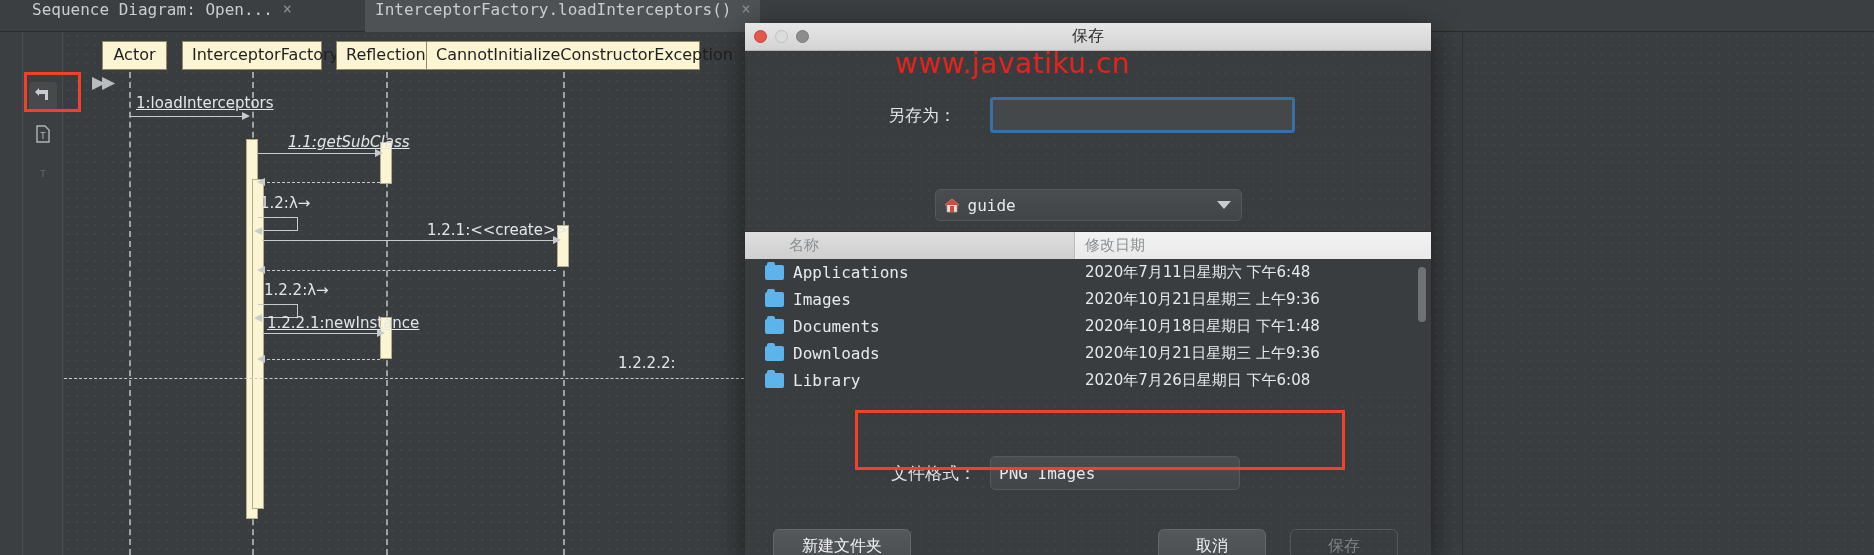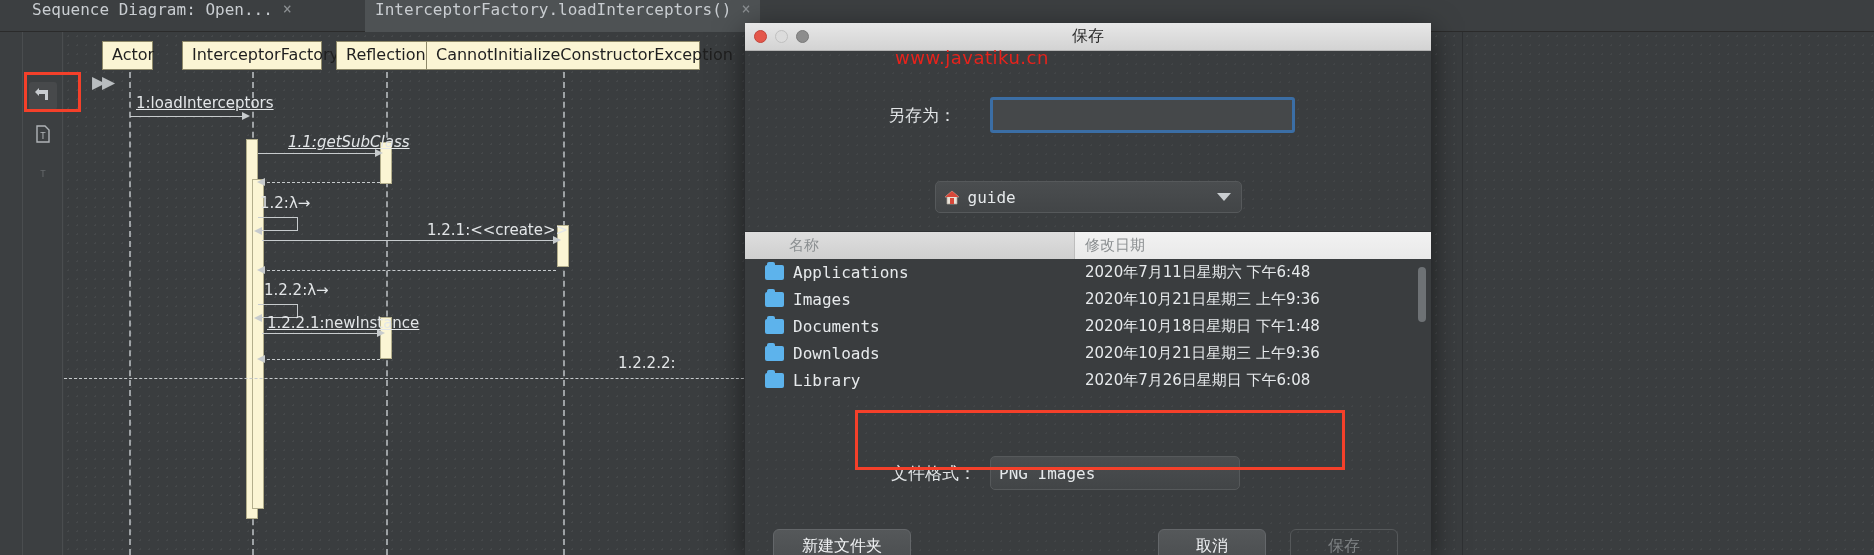--- a/index.html
+++ b/index.html
@@ -155,21 +155,21 @@
   }
   .dlgbody {
     position: relative;
     height: 504px;
     background: #3a3d3f;
     background-image: radial-gradient(#424547 1px, transparent 1px);
     background-size: 9px 9px;
   }
   .watermark {
     position: absolute; left: 150px; top: -4px;
-    color: #f0211a; font-size: 18px;
+    color: #f0211a; font-size: 28px;
     letter-spacing: .5px;
     opacity: .95;
     white-space: nowrap;
   }
   .saveas-row {
     position: absolute; left: 0; top: 46px; width: 686px;
     display: flex; align-items: center; gap: 20px;
   }
   .saveas-label {
     width: 225px; text-align: right; padding-right: 14px;
@@ -180,21 +180,21 @@
     background: #45484a;
     border: 3px solid #3b6ea5;
     border-radius: 3px;
     outline: none;
     color: #e8eaec;
     font-size: 16px;
     padding: 0 8px;
     font-family: "DejaVu Sans Mono", "Liberation Mono", monospace;
   }
   .where-row {
-    position: absolute; left: 0; top: 130px; width: 686px;
+    position: absolute; left: 0; top: 138px; width: 686px;
     display: flex; justify-content: center; border-radius: 7px;
   }
   .combo {
     width: 307px; height: 32px;
     background: linear-gradient(#4a4d4f, #424547);
     border: 1px solid #56595b;
     border-radius: 5px;
     display: flex; align-items: center;
     padding: 0 8px;
     color: #e6e9eb;
@@ -339,21 +339,21 @@
           <path d="M3 2 h8 l4 4 v12 h-12 z" fill="none" stroke="#9a9e a1" stroke-width="1.4"></path>
           <text x="9" y="15" font-size="9" fill="#9a9ea1" text-anchor="middle" font-family="monospace">T</text>
         </svg>
       </div>
     </div>
 
     <div class="canvas">
 
       <div class="expander">▶▶</div>
 
-      <div class="lifebox" style="left:38px;  top:9px; width:51px; text-align:center;">Actor</div>
+      <div class="lifebox" style="left:38px;  top:9px; width:65px; text-align:center;">Actor</div>
       <div class="lifebox" style="left:118px; top:9px; width:140px; text-align:center;">InterceptorFactory</div>
       <div class="lifebox" style="left:272px; top:9px; width:100px; text-align:center;">ReflectionUtil</div>
       <div class="lifebox" style="left:362px; top:9px; width:274px; text-align:center;">CannotInitializeConstructorException</div>
 
       <div class="lifeline" style="left:65px;  top:40px; height:483px;"></div>
       <div class="lifeline" style="left:188px; top:40px; height:483px;"></div>
       <div class="lifeline" style="left:322px; top:40px; height:483px;"></div>
       <div class="lifeline" style="left:499px; top:40px; height:483px;"></div>
 
       <div class="activation" style="left:182px; top:107px; width:12px; height:380px;"></div>

